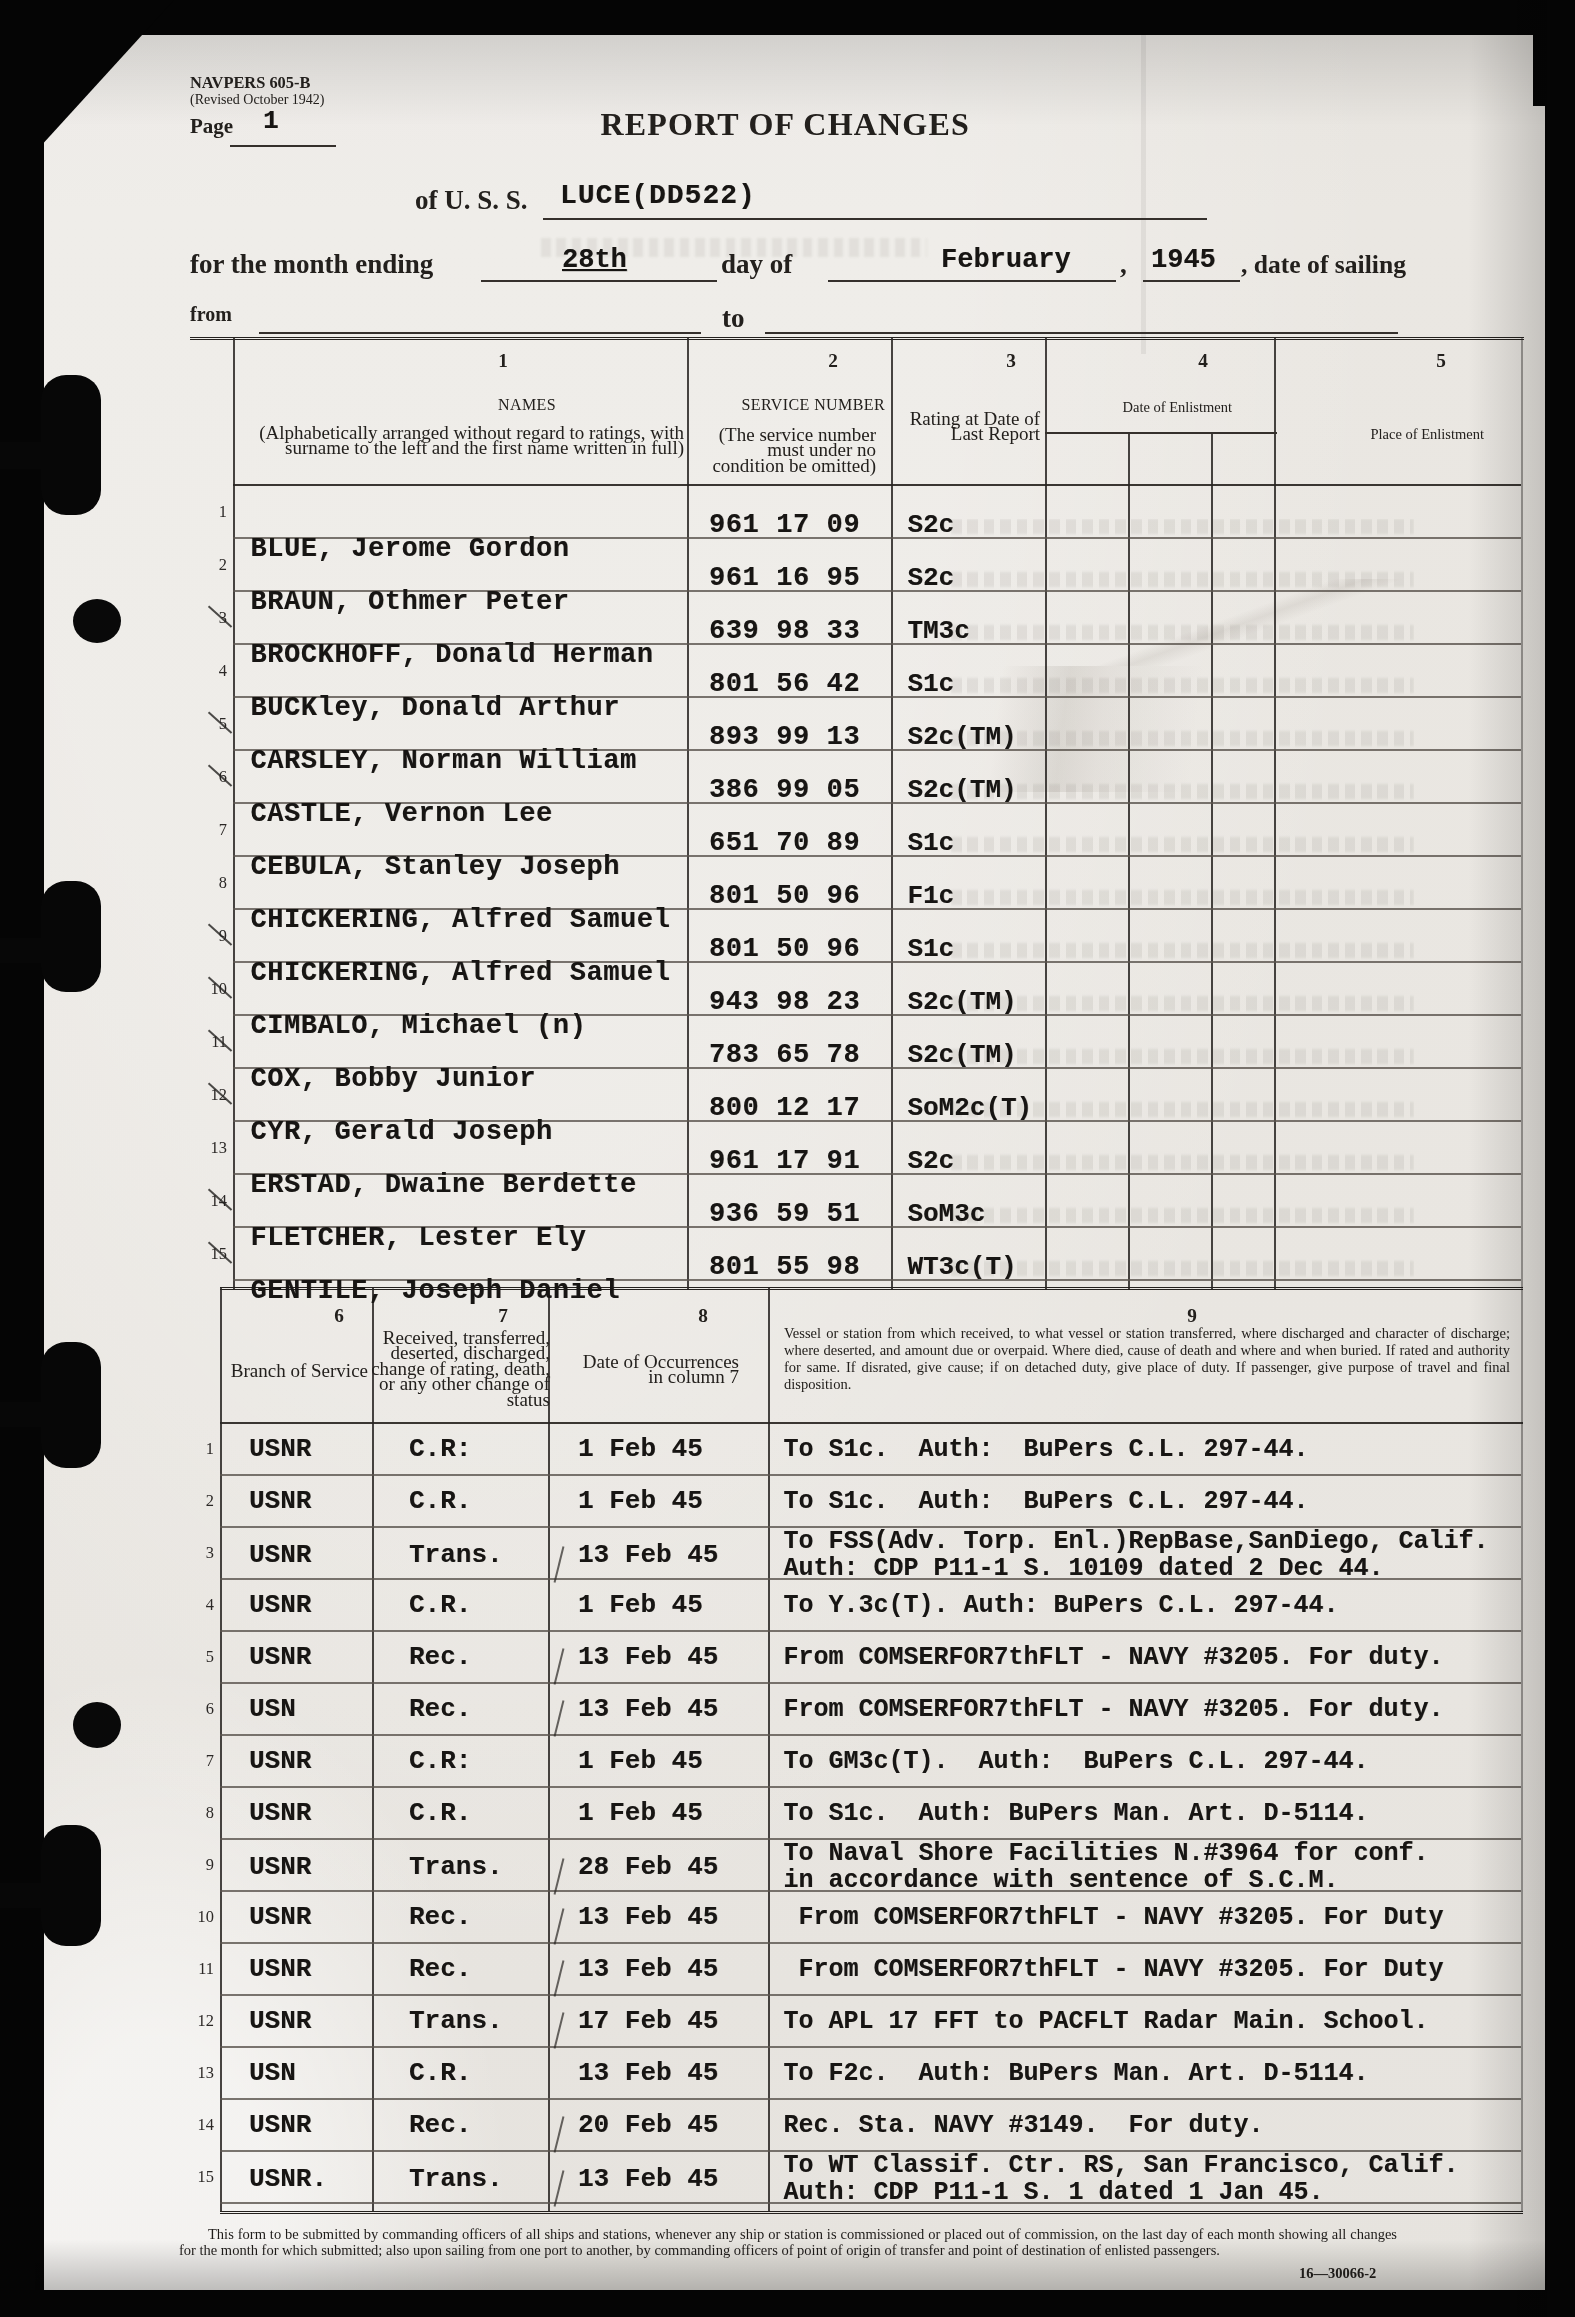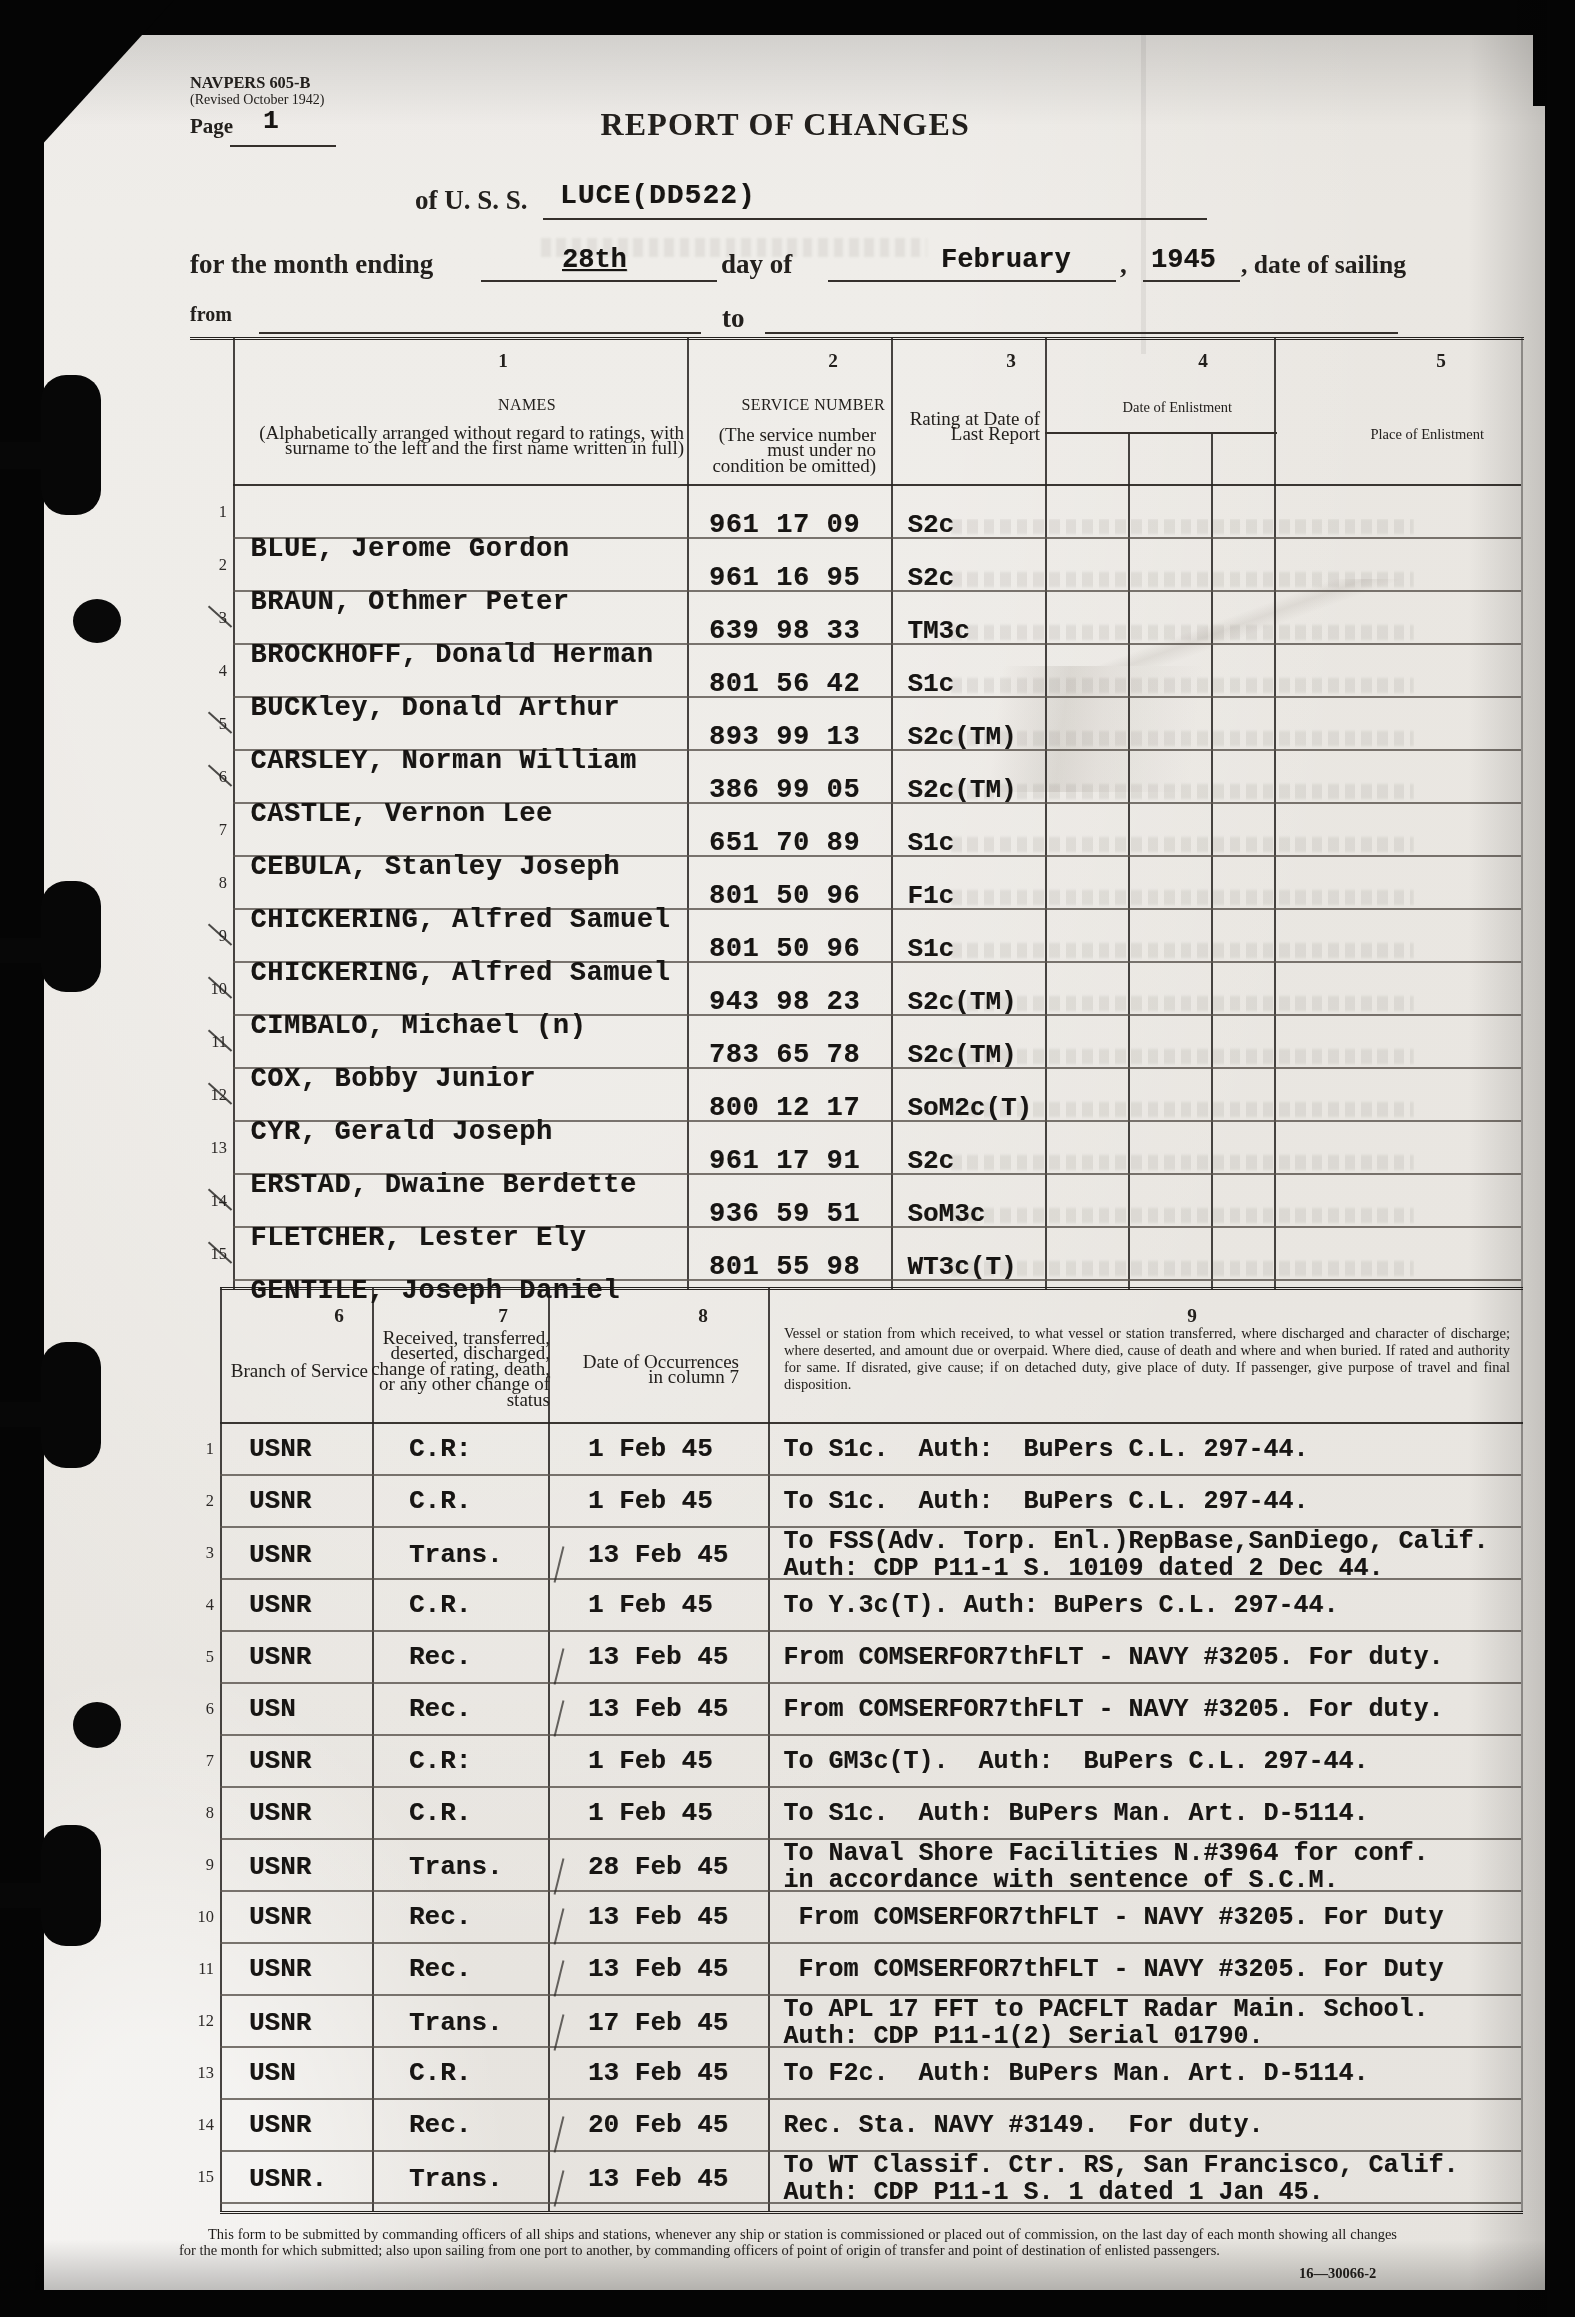--- a/index.html
+++ b/index.html
@@ -58,21 +58,21 @@
         border-bottom:2.9px double rgba(90,84,78,.8);}
   .t1 .trow{grid-template-columns:455px 204px 154px 230px 246px;height:53px;}
   .t2 .trow{grid-template-columns:152px 177px 219px 753px;height:52px;}
   .cell{font-family:"Liberation Mono",monospace;font-weight:bold;color:#171513;white-space:pre;
         text-shadow:0.4px 0.4px 0 rgba(25,22,20,.4);}
   .t1 .c-name{font-size:27px;padding-left:17.4px;letter-spacing:0.6px;margin-top:48px;}
   .t1 .c-svc{font-size:27px;padding-left:21px;letter-spacing:0.6px;}
   .t1 .c-rating{font-size:26px;padding-left:15.4px;}
   .t2 .c-branch{font-size:26px;padding-left:29px;}
   .t2 .c-change{font-size:26px;padding-left:37px;position:relative;}
-  .t2 .c-date{font-size:26px;padding-left:39px;}
+  .t2 .c-date{font-size:26px;padding-left:29px;}
   .t2 .c-detail{font-size:25px;align-self:stretch;display:flex;flex-direction:column;
                 justify-content:center;padding-left:15.4px;line-height:27px;}
   .detline:empty{display:none;}
   .rownum{position:absolute;left:-37px;width:31px;text-align:right;top:50%;transform:translateY(-50%);
           font-family:"Liberation Serif",serif;font-size:16.4px;color:#2b2826;}
   .rownum.slashed::after{content:'';position:absolute;right:5.8px;top:-6.8px;width:2.4px;height:31px;
           background:#22201e;transform:rotate(-48deg);opacity:.8;}
   .penmark{position:absolute;right:-11.6px;top:5.8px;width:2.4px;height:37px;background:#2a2724;
           transform:rotate(14deg);opacity:.7;}
   
@@ -367,21 +367,21 @@
         <div class="cell c-branch">USNR</div>
         <div class="cell c-change"><span>Rec.</span><span class="penmark"></span></div>
         <div class="cell c-date">13 Feb 45</div>
         <div class="cell c-detail"><div class="detline"> From COMSERFOR7thFLT - NAVY #3205. For Duty</div></div>
       </div>
       <div class="trow">
         <span class="rownum">12</span>
         <div class="cell c-branch">USNR</div>
         <div class="cell c-change"><span>Trans.</span><span class="penmark"></span></div>
         <div class="cell c-date">17 Feb 45</div>
-        <div class="cell c-detail"><div class="detline">To APL 17 FFT to PACFLT Radar Main. School.</div><div class="detline">Auth: CDP P11-1(2) Serial 01790.</div></div>
+        <div class="cell c-detail"><div class="detline">To APL 17 FFT to PACFLT Radar Main. School.</div></div>
       </div>
       <div class="trow">
         <span class="rownum">13</span>
         <div class="cell c-branch">USN</div>
         <div class="cell c-change"><span>C.R.</span></div>
         <div class="cell c-date">13 Feb 45</div>
         <div class="cell c-detail"><div class="detline">To F2c.  Auth: BuPers Man. Art. D-5114.</div></div>
       </div>
       <div class="trow">
         <span class="rownum">14</span>

